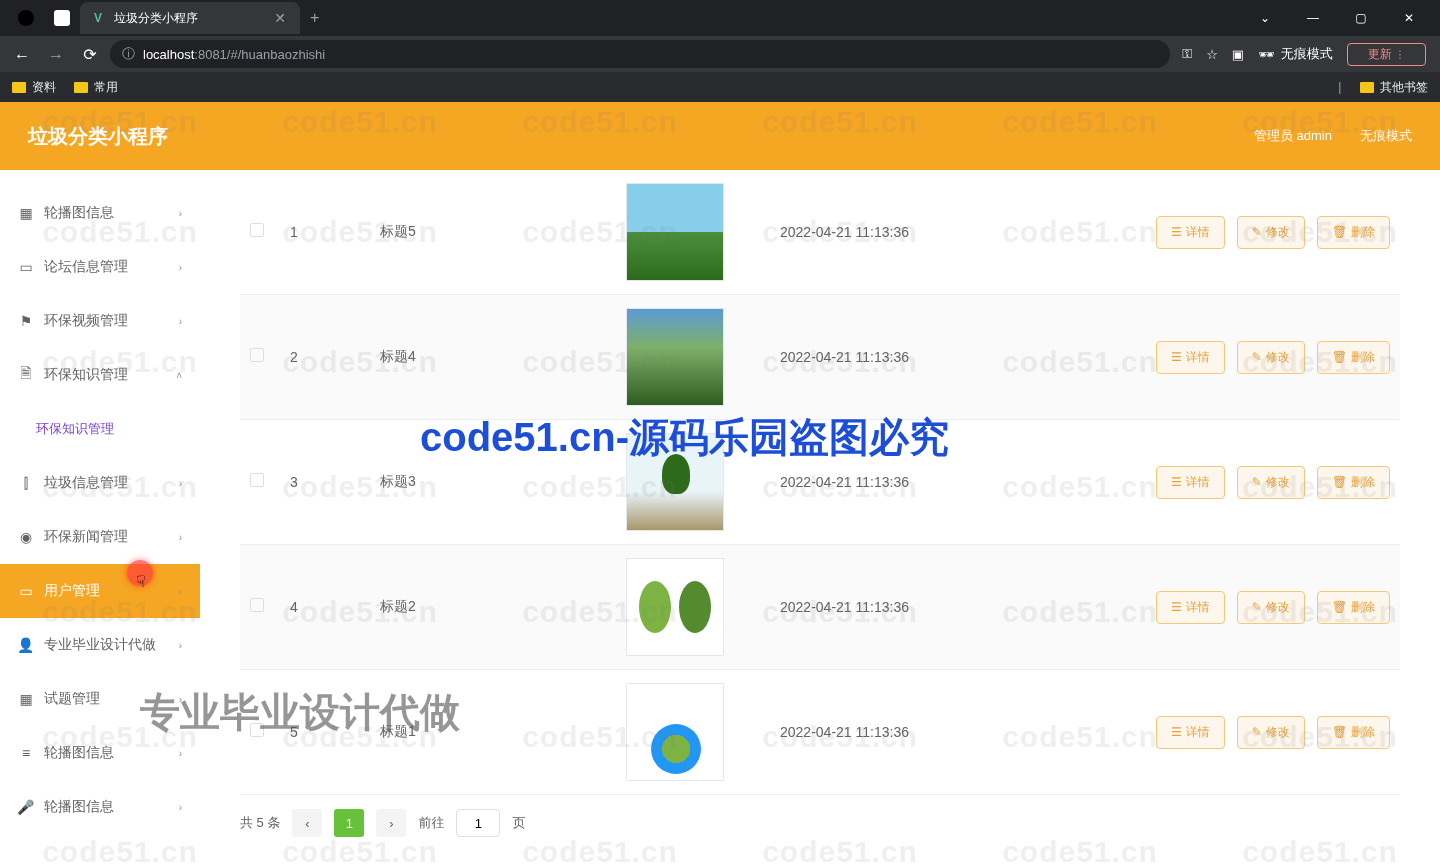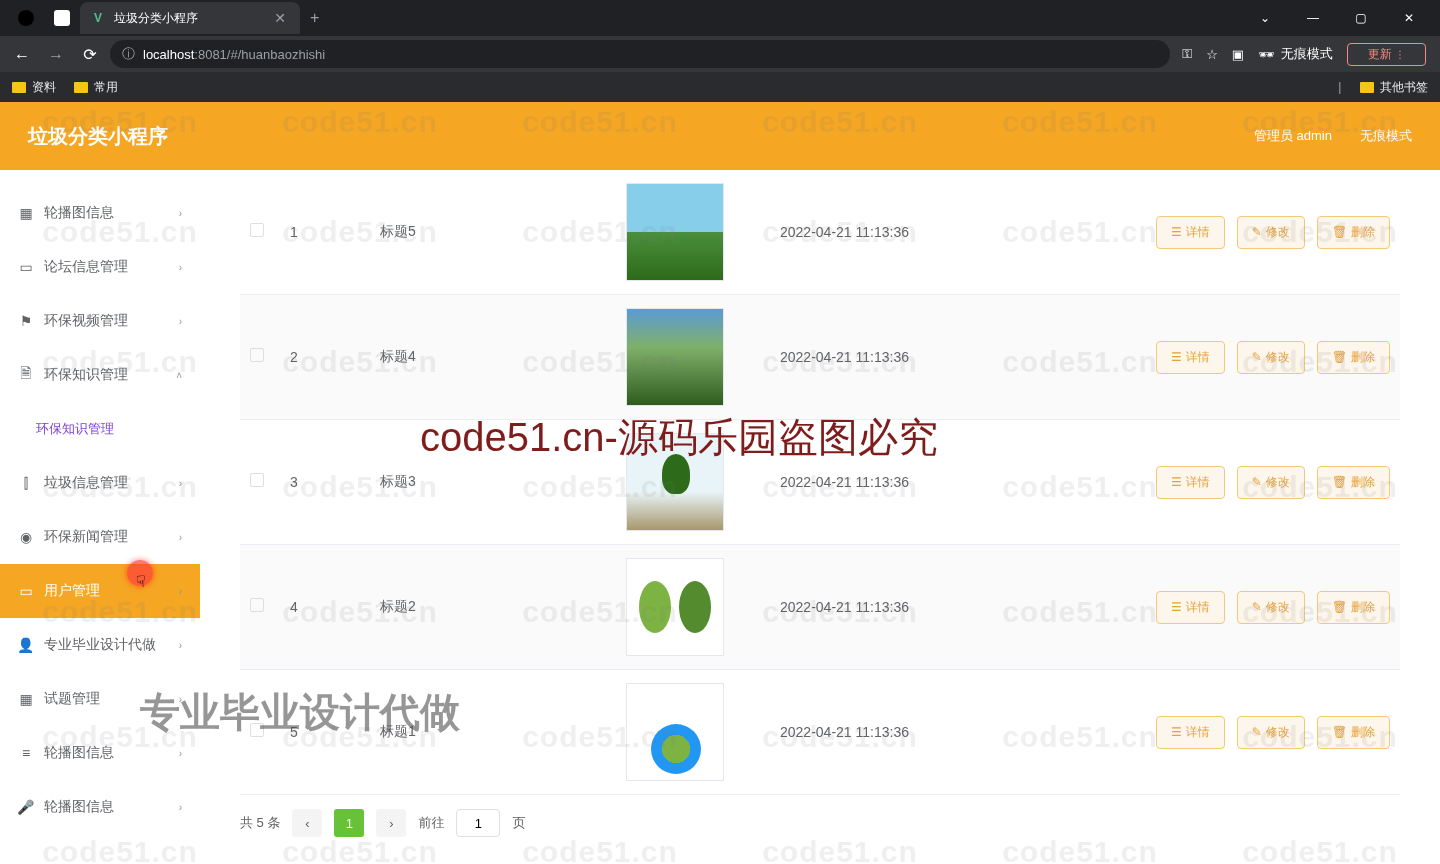--- a/index.html
+++ b/index.html
@@ -73,21 +73,21 @@
 .ph5::after { content:""; position:absolute; left:24px; top:40px; width:50px; height:50px; background: radial-gradient(circle, #7cb342 40%, #2196f3 40%); border-radius:50%; }
 
 
 .pagination { display: flex; align-items: center; gap: 12px; padding: 14px 0; color: #606266; font-size: 13px; }
 .page-btn { width: 30px; height: 28px; display: flex; align-items: center; justify-content: center; background: #f4f4f5; border-radius: 3px; color: #606266; }
 .page-btn.current { background: #67c23a; color: #fff; }
 .page-input { width: 44px; height: 28px; border: 1px solid #dcdfe6; border-radius: 4px; text-align: center; font-size: 13px; }
 
 
 .wm-row { position: absolute; left: 0; width: 1440px; display: flex; justify-content: space-around; pointer-events: none; font-size: 30px; color: rgba(120,120,120,0.12); font-weight: bold; z-index: 5; letter-spacing: 1px; }
-.wm-red { position: absolute; left: 420px; top: 410px; color: #7f1d1d; font-size: 40px; font-weight: normal; z-index: 6; pointer-events: none; }
+.wm-red { position: absolute; left: 420px; top: 410px; color: #1d4ed8; font-size: 40px; font-weight: bold; z-index: 6; pointer-events: none; }
 .wm-gray { position: absolute; left: 140px; top: 685px; color: rgba(80,80,80,0.6); font-size: 40px; font-weight: bold; z-index: 6; pointer-events: none; }
 
 .cursor-dot { position: absolute; width: 26px; height: 26px; background: rgba(255,60,60,0.7); border-radius: 50%; z-index: 20; box-shadow: 0 0 6px rgba(255,0,0,0.5); }
 .cursor-ptr { position: absolute; z-index: 21; font-size: 16px; color: #000; }
 </style>
 </head>
 <body>
 
 <div class="browser-top">
   <div class="tab-strip">

